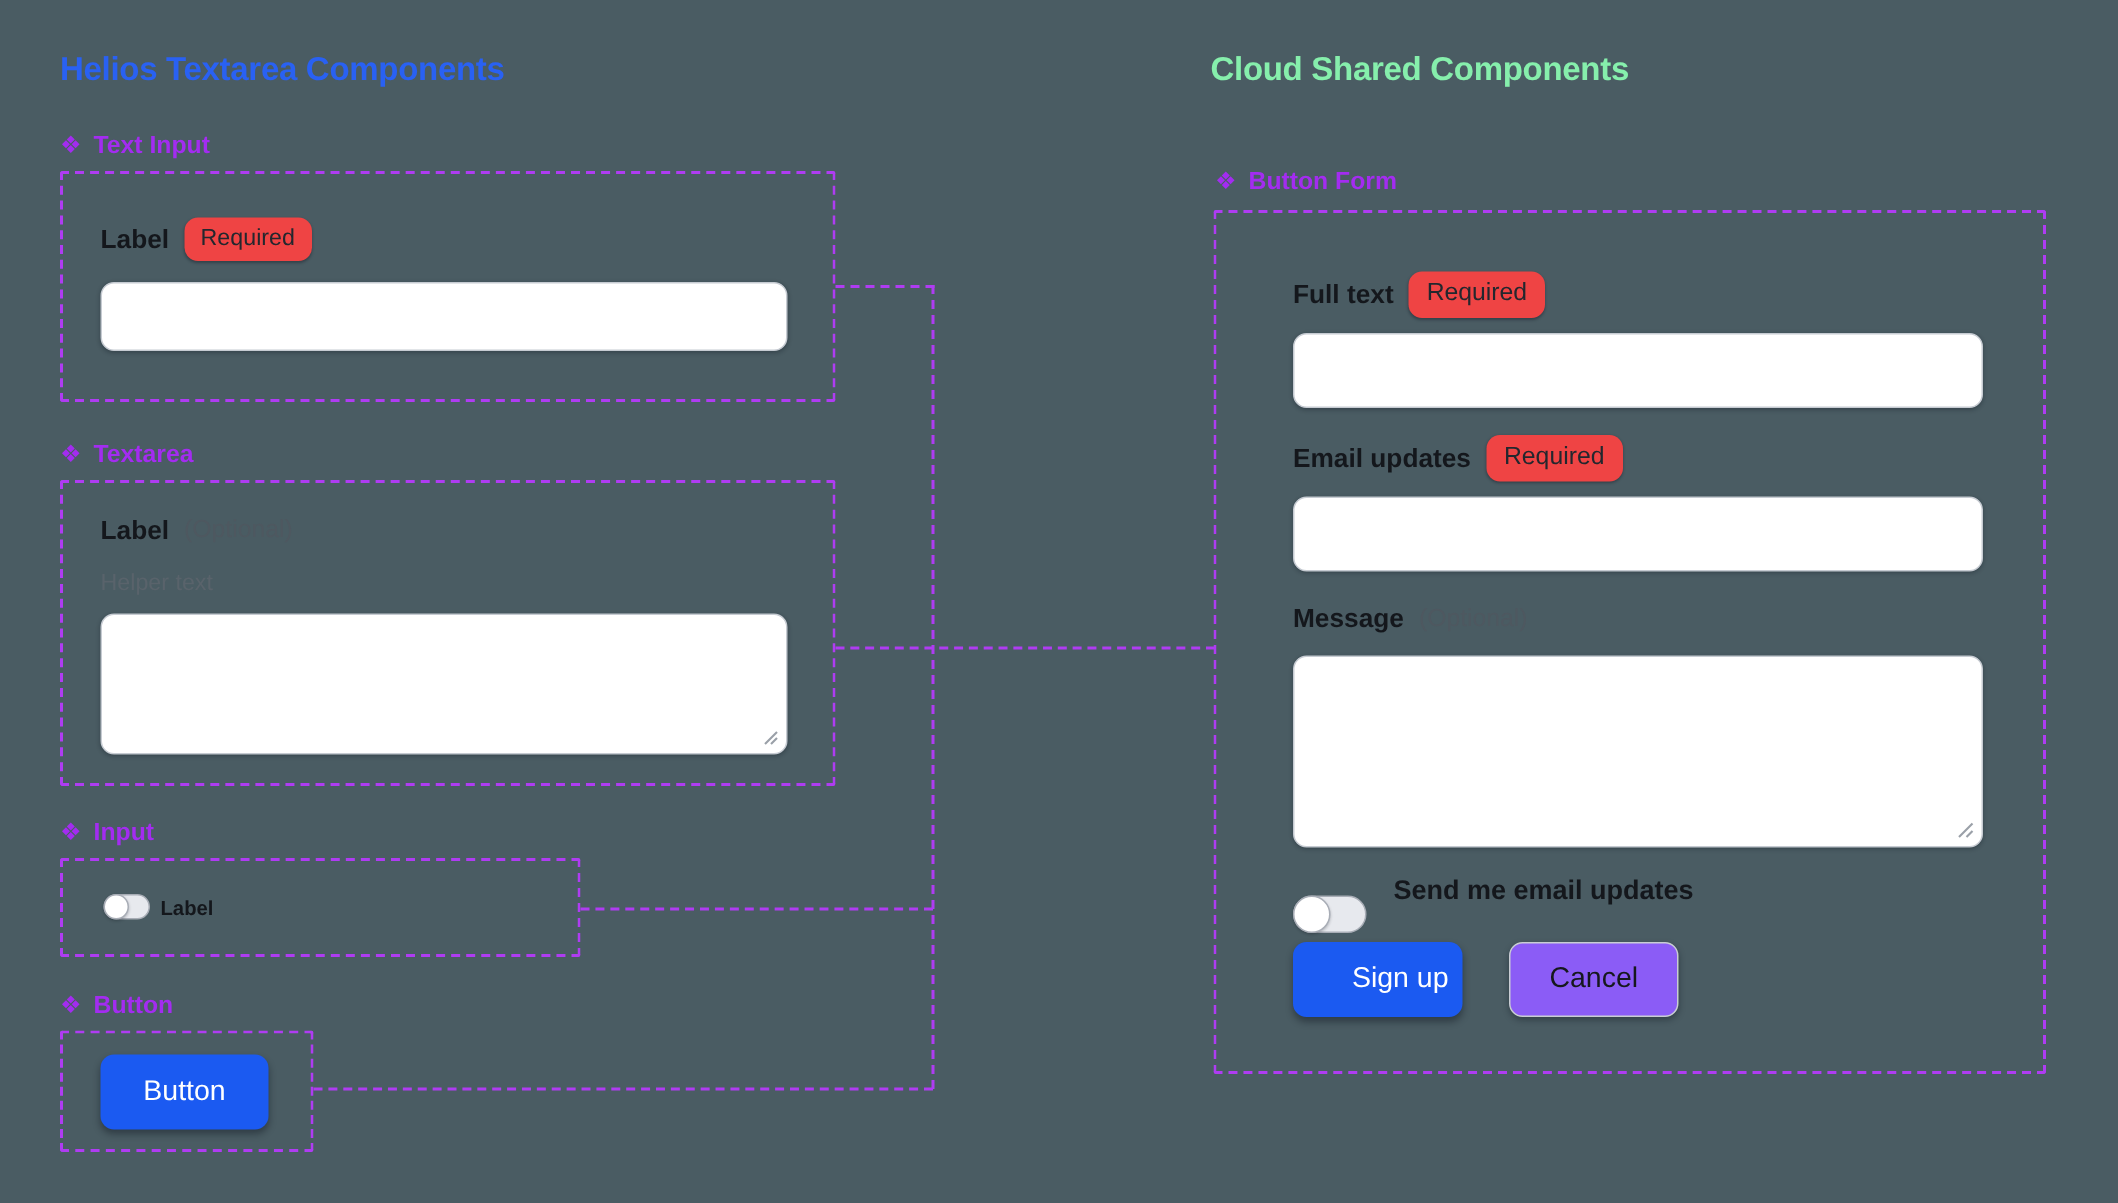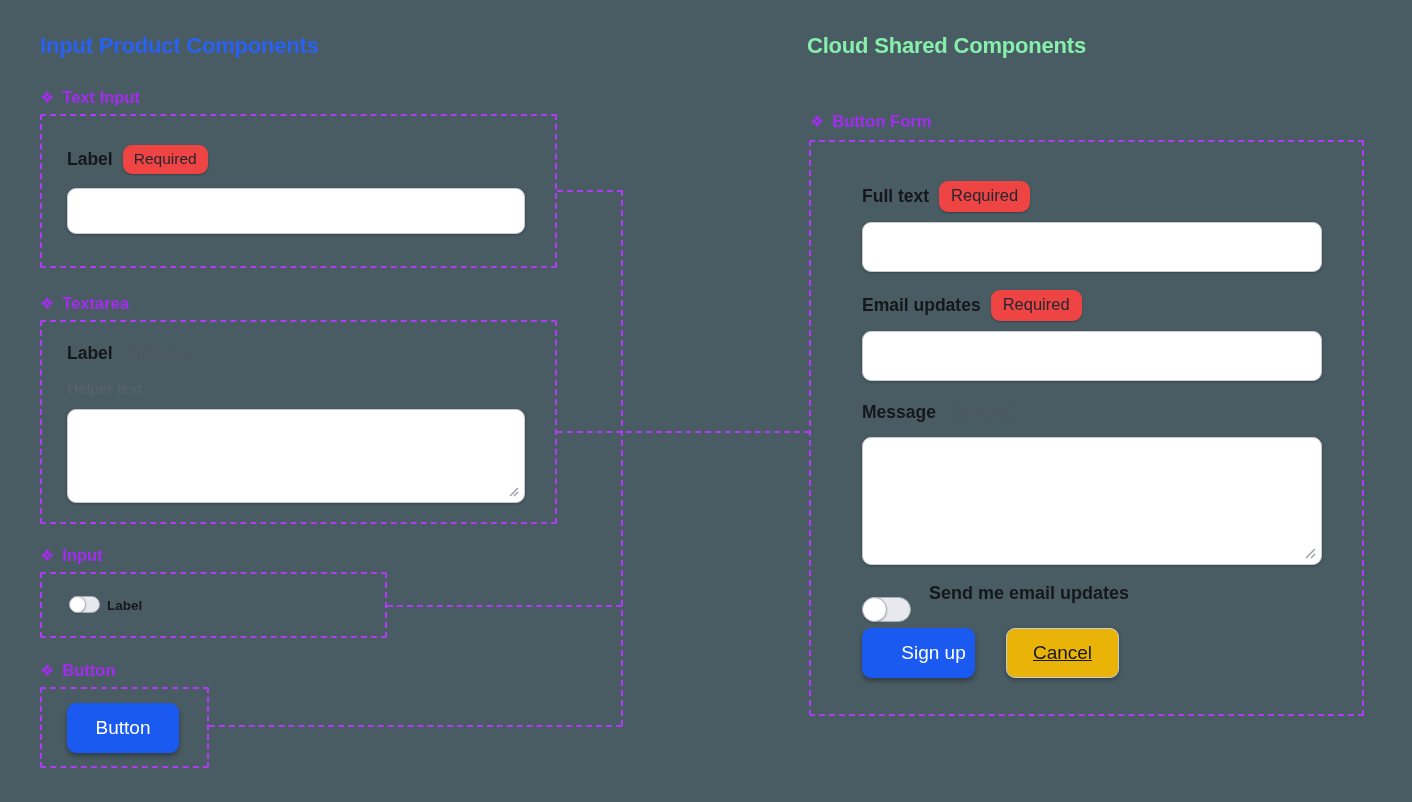--- a/index.html
+++ b/index.html
@@ -106,31 +106,30 @@
     font-size: 19px;
     cursor: pointer;
     border: none;
   }
   .btn-primary {
     background: #1B5AF1;
     color: #FFFFFF;
     box-shadow: 0 3px 5px rgba(10,15,25,0.40);
   }
   .btn-secondary {
-    background: #eab308;
+    background: #8b5cf6;
     color: #16181D;
     border: 1.5px solid #C9CDD3;
     box-shadow: 0 2px 4px rgba(10,15,25,0.35);
-    text-decoration: underline;
   }
 </style>
 </head>
 <body>
 
-<div class="abs page-title title-blue" style="left:40px; top:33px;">Input Product Components</div>
+<div class="abs page-title title-blue" style="left:40px; top:33px;">Helios Textarea Components</div>
 
 <div class="abs comp-header" style="left:40px; top:88px;">
   <span class="comp-icon">❖</span>
   <span>Text Input</span>
 </div>
 <div class="abs dash-box" style="left:40px; top:114px; width:517px; height:154px;"></div>
 <div class="abs field-label-row" style="left:67px; top:145px;">
   <span class="lbl-17">Label</span>
   <span class="badge badge-sm">Required</span>
 </div>

